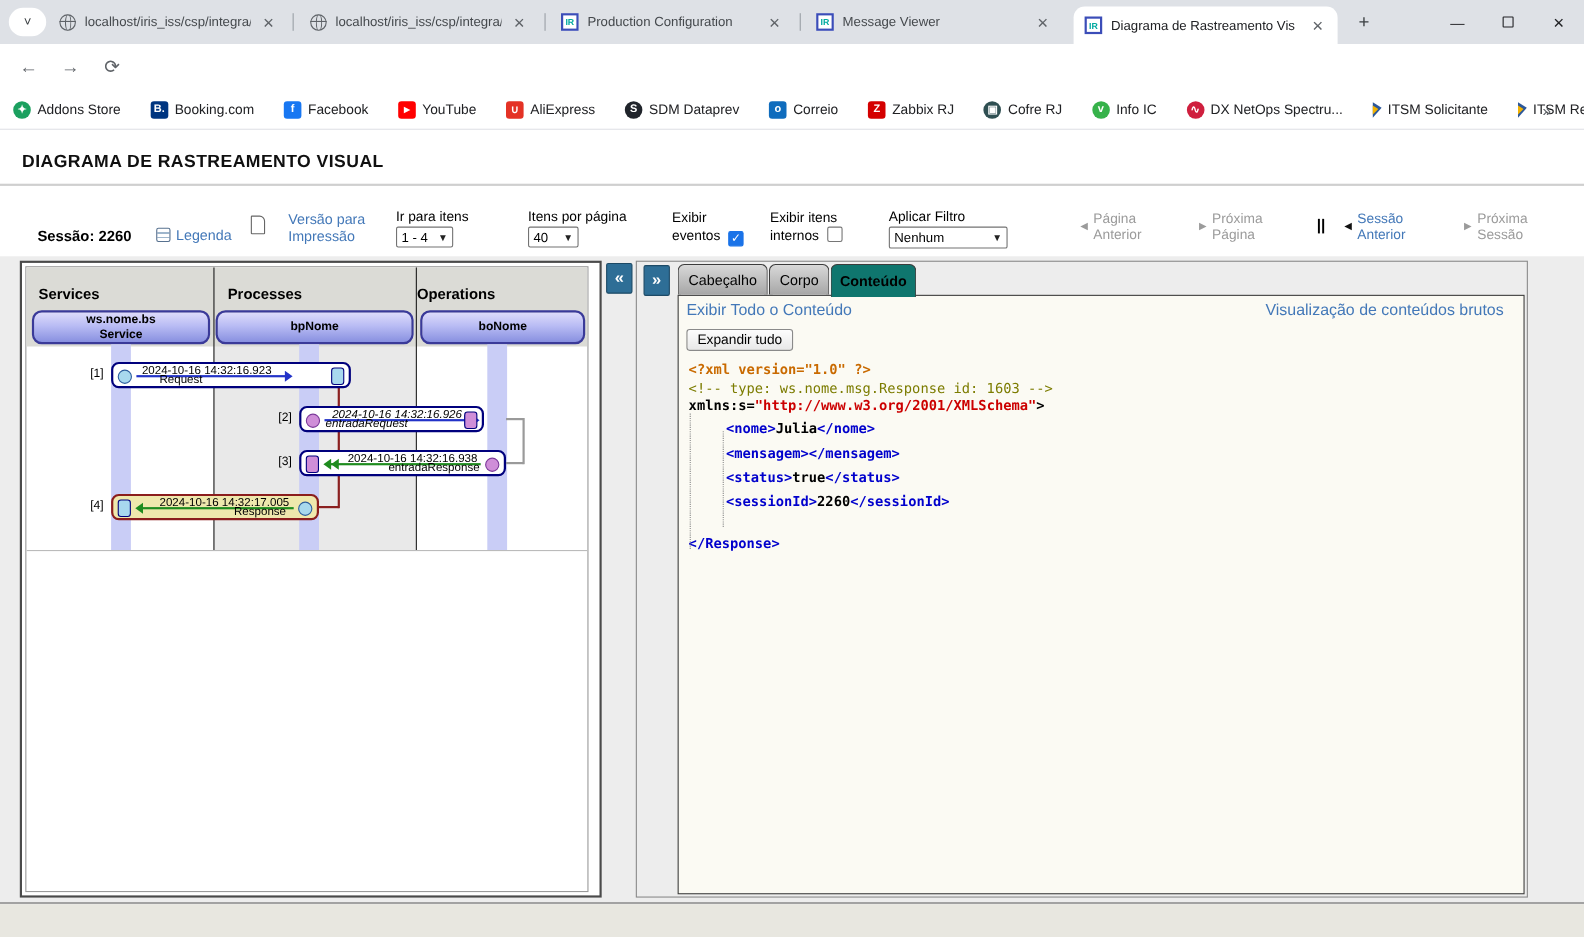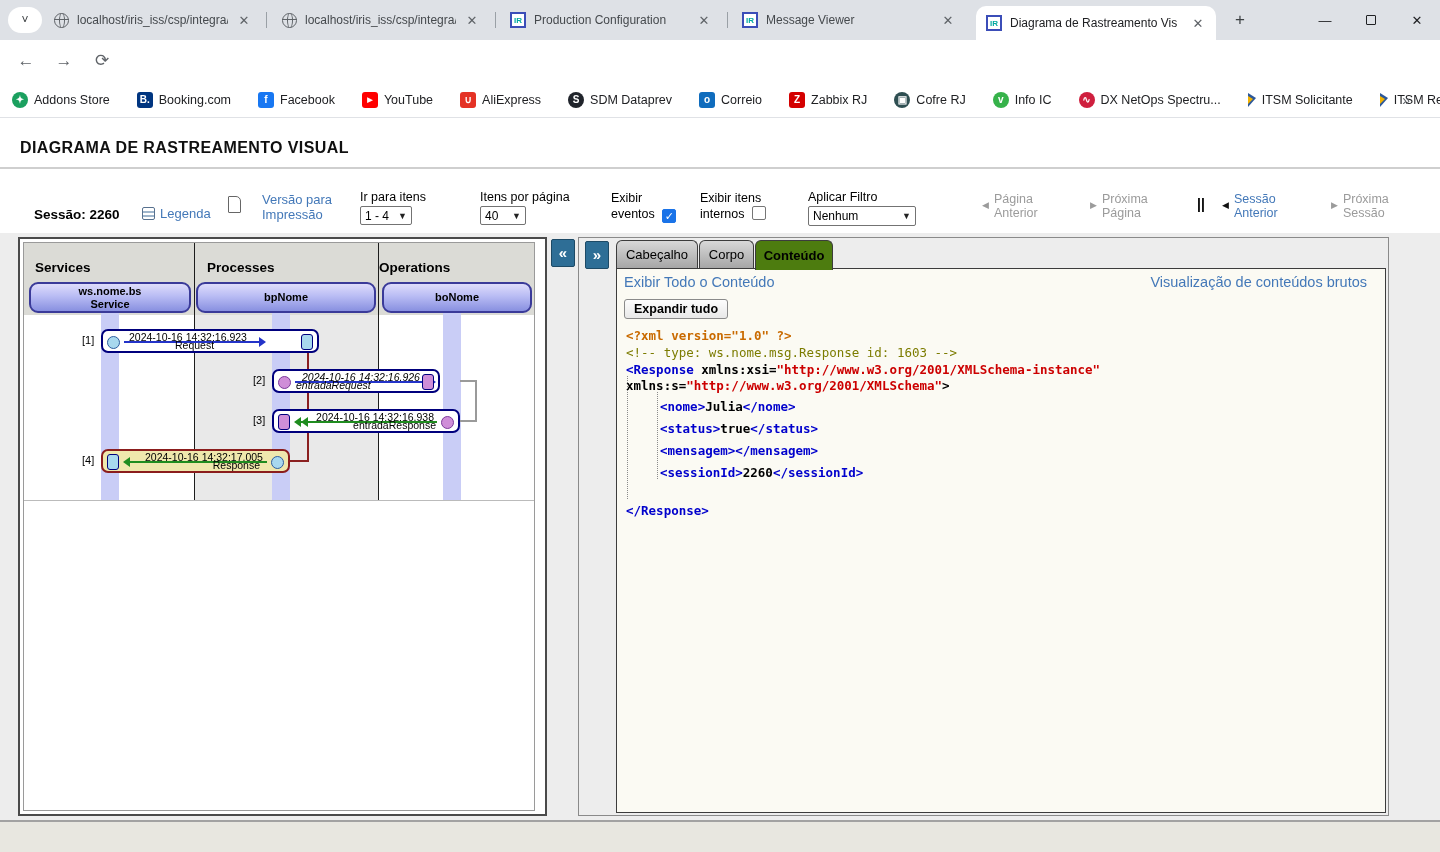--- a/index.html
+++ b/index.html
@@ -88,25 +88,25 @@
   .ah { position:absolute; top:6px; width:0; height:0; border-top:5px solid transparent; border-bottom:5px solid transparent; }
   .ah.r { border-left:7px solid #2333c8; } .ah.l { border-right:7px solid #1f8c1f; }
   .msg-ts { position:absolute; top:0px; font-size:10.5px; color:#000; white-space:nowrap; }
   .msg-nm { position:absolute; bottom:0px; font-size:10.5px; color:#000; white-space:nowrap; }
 
   .expander { position:absolute; width:24px; height:28px; background:#2e6e96; border:1px solid #1d4a66; color:#fff; font-size:15px; font-weight:bold; text-align:center; line-height:26px; border-radius:2px; }
 
   
   .rpanel { position:absolute; left:578px; top:237px; width:811px; height:579px; background:#ededed; border:1px solid #8a8a8a; }
   .dtab { position:absolute; top:2px; height:28px; border:1px solid #3c3c3c; border-bottom:none; border-radius:6px 6px 0 0; background:linear-gradient(#d8d8d8,#a6a6a6); font-size:13px; color:#000; display:flex; align-items:center; justify-content:center; }
-  .dtab.active { background:#4d7c0f; font-weight:bold; z-index:3; height:30px; }
+  .dtab.active { background:#0f766e; font-weight:bold; z-index:3; height:30px; }
   .dcontent { position:absolute; left:37px; top:30px; width:770px; height:545px; background:#fbfaf3; border:1.5px solid #3c3c3c; z-index:2; }
   .show-all { position:absolute; left:7px; top:5px; font-size:14.5px; }
   .raw-link { position:absolute; right:18px; top:5px; font-size:14.5px; }
-  .expand-btn { position:absolute; left:7px; top:30px; font-size:12.5px; color:#000; background:linear-gradient(#fdfdfd,#e8e8e8); border:1px solid #8a8a8a; border-radius:3px; padding:2px 9px;font-weight:bold; }
+  .expand-btn { position:absolute; left:7px; top:30px; font-size:12.5px; color:#000; background:linear-gradient(#fdfdfd,#e8e8e8); border:1px solid #8a8a8a; border-radius:3px; padding:2px 9px; }
 
   .xml { position:absolute; left:7px; top:60px; right:8px; font-family:"DejaVu Sans Mono", monospace; font-size:12.5px; line-height:13px; color:#000; }
   .xline { white-space:nowrap; padding-left:2px; }
   .xchild { padding-left:36px; font-weight:bold; }
   .x-decl { color:#c96a00; font-weight:bold; }
   .x-com { color:#7c7c00; }
   .x-tag { color:#0000cc; font-weight:bold; }
   .x-attr { color:#000; font-weight:bold; }
   .x-str { color:#cc0000; font-weight:bold; }
   .x-txt { color:#000; font-weight:bold; }
@@ -331,21 +331,21 @@
     <div class="conn" style="left:451px;top:137px;width:2px;height:42px;background:#9a9a9a;"></div>
     <div class="conn" style="left:436px;top:177px;width:16px;height:2px;background:#9a9a9a;"></div>
 
     <div class="msg-idx" style="left:58px;top:91px;">[1]</div>
     <div class="msg" style="left:77px;top:86px;width:218px;">
       <span class="ep-c" style="left:4px;"></span>
       <span class="aline b" style="left:21px;width:140px;"></span>
       <span class="ah r" style="left:156px;"></span>
       <span class="ep-s" style="right:4px;"></span>
       <span class="msg-ts" style="left:26px;">2024-10-16 14:32:16.923</span>
-      <span class="msg-nm" style="left:40px;padding-left:32px;">Request</span>
+      <span class="msg-nm" style="left:10px;padding-left:32px;">Request</span>
     </div>
 
     <div class="msg-idx" style="left:229px;top:131px;">[2]</div>
     <div class="msg" style="left:248px;top:126px;width:168px;font-style:italic;">
       <span class="ep-c v" style="left:4px;"></span>
       <span class="aline b" style="left:21px;width:139px;"></span>
       <span class="ah r" style="left:148px;"></span>
       <span class="ah r" style="left:155px;"></span>
       <span class="ep-s v" style="right:4px;"></span>
       <span class="msg-ts" style="left:28px;">2024-10-16 14:32:16.926</span>
@@ -388,25 +388,24 @@
     <div class="show-all link">Exibir Todo o Conteúdo</div>
     <div class="raw-link link">Visualização de conteúdos brutos</div>
     <button class="expand-btn">Expandir tudo</button>
 
     <div class="xml">
       <div class="guide" style="left:3px;top:47px;height:123px;"></div>
       <div class="guide" style="left:33px;top:63px;height:87px;"></div>
 
       <div class="xline x-decl">&lt;?xml version="1.0" ?&gt;</div>
       <div class="xline x-com" style="margin-top:4px;">&lt;!-- type: ws.nome.msg.Response  id: 1603 --&gt;</div>
-      <div class="xline" style="margin-top:4px;"><span class="x-tag">&lt;Response</span><span class="x-attr"> xmlns:xsi=</span><span class="x-str">"http://www.w3.org/2001/XMLSchema-instance"</span></div>
       <div class="xline" style="margin-top:3px;"><span class="x-attr">xmlns:s=</span><span class="x-str">"http://www.w3.org/2001/XMLSchema"</span><span class="x-attr">&gt;</span></div>
       <div class="xline xchild" style="margin-top:8px;"><span class="x-tag">&lt;nome&gt;</span><span class="x-txt">Julia</span><span class="x-tag">&lt;/nome&gt;</span></div>
+      <div class="xline xchild" style="margin-top:9px;"><span class="x-tag">&lt;mensagem&gt;</span><span class="x-txt"></span><span class="x-tag">&lt;/mensagem&gt;</span></div>
       <div class="xline xchild" style="margin-top:9px;"><span class="x-tag">&lt;status&gt;</span><span class="x-txt">true</span><span class="x-tag">&lt;/status&gt;</span></div>
-      <div class="xline xchild" style="margin-top:9px;"><span class="x-tag">&lt;mensagem&gt;</span><span class="x-txt"></span><span class="x-tag">&lt;/mensagem&gt;</span></div>
       <div class="xline xchild" style="margin-top:9px;"><span class="x-tag">&lt;sessionId&gt;</span><span class="x-txt">2260</span><span class="x-tag">&lt;/sessionId&gt;</span></div>
       <div class="xline" style="margin-top:25px;"><span class="x-tag">&lt;/Response&gt;</span></div>
     </div>
   </div>
 </div>
 
 <div class="bottom-line"></div>
 <div class="bottom-strip"></div>
 
 </body></html>

